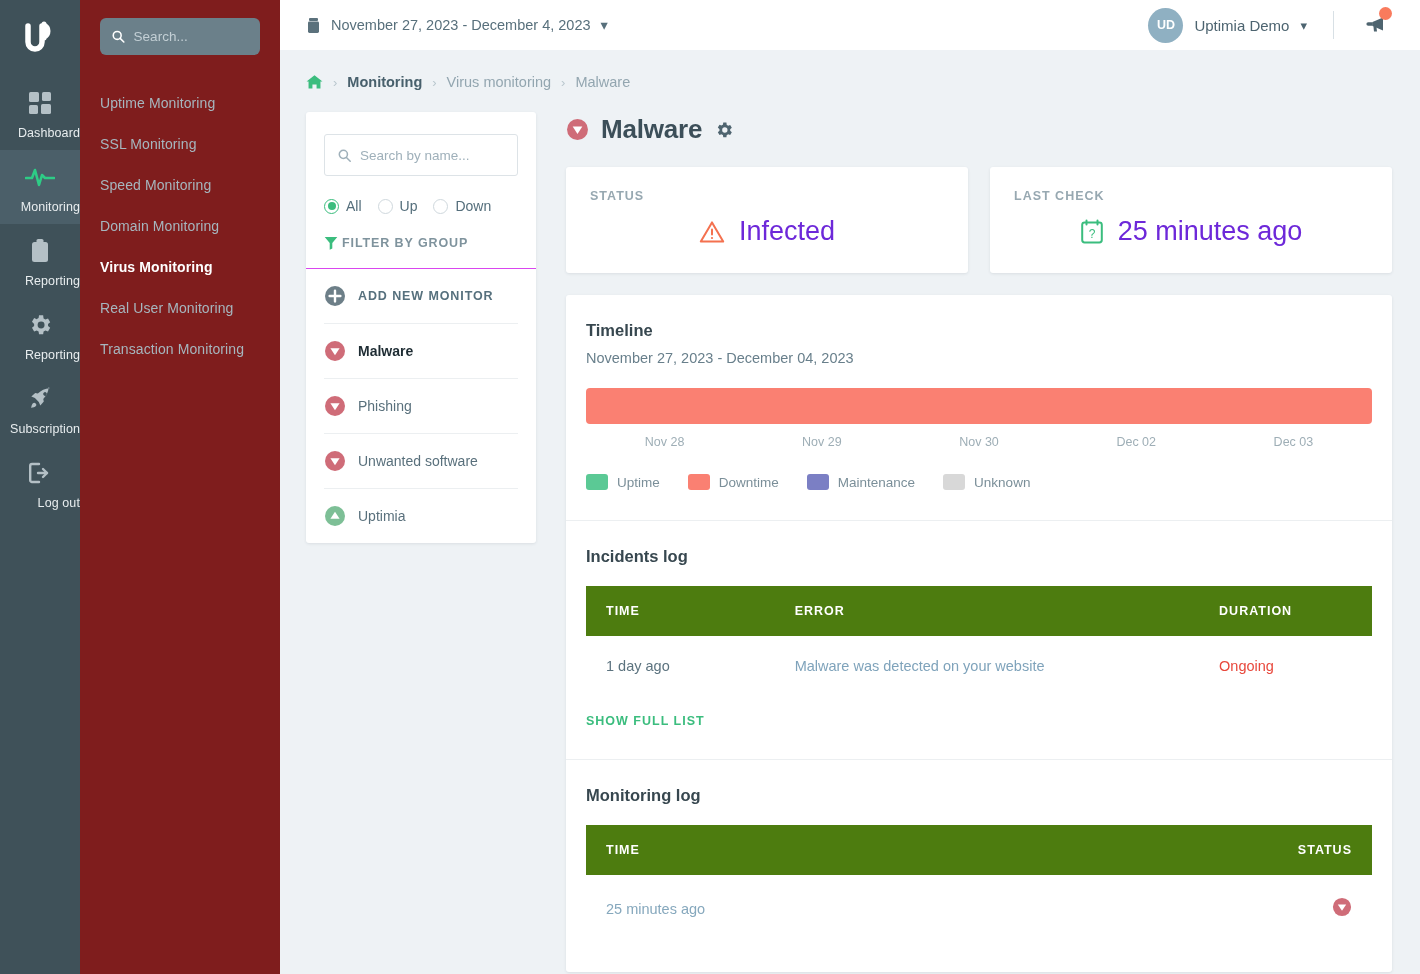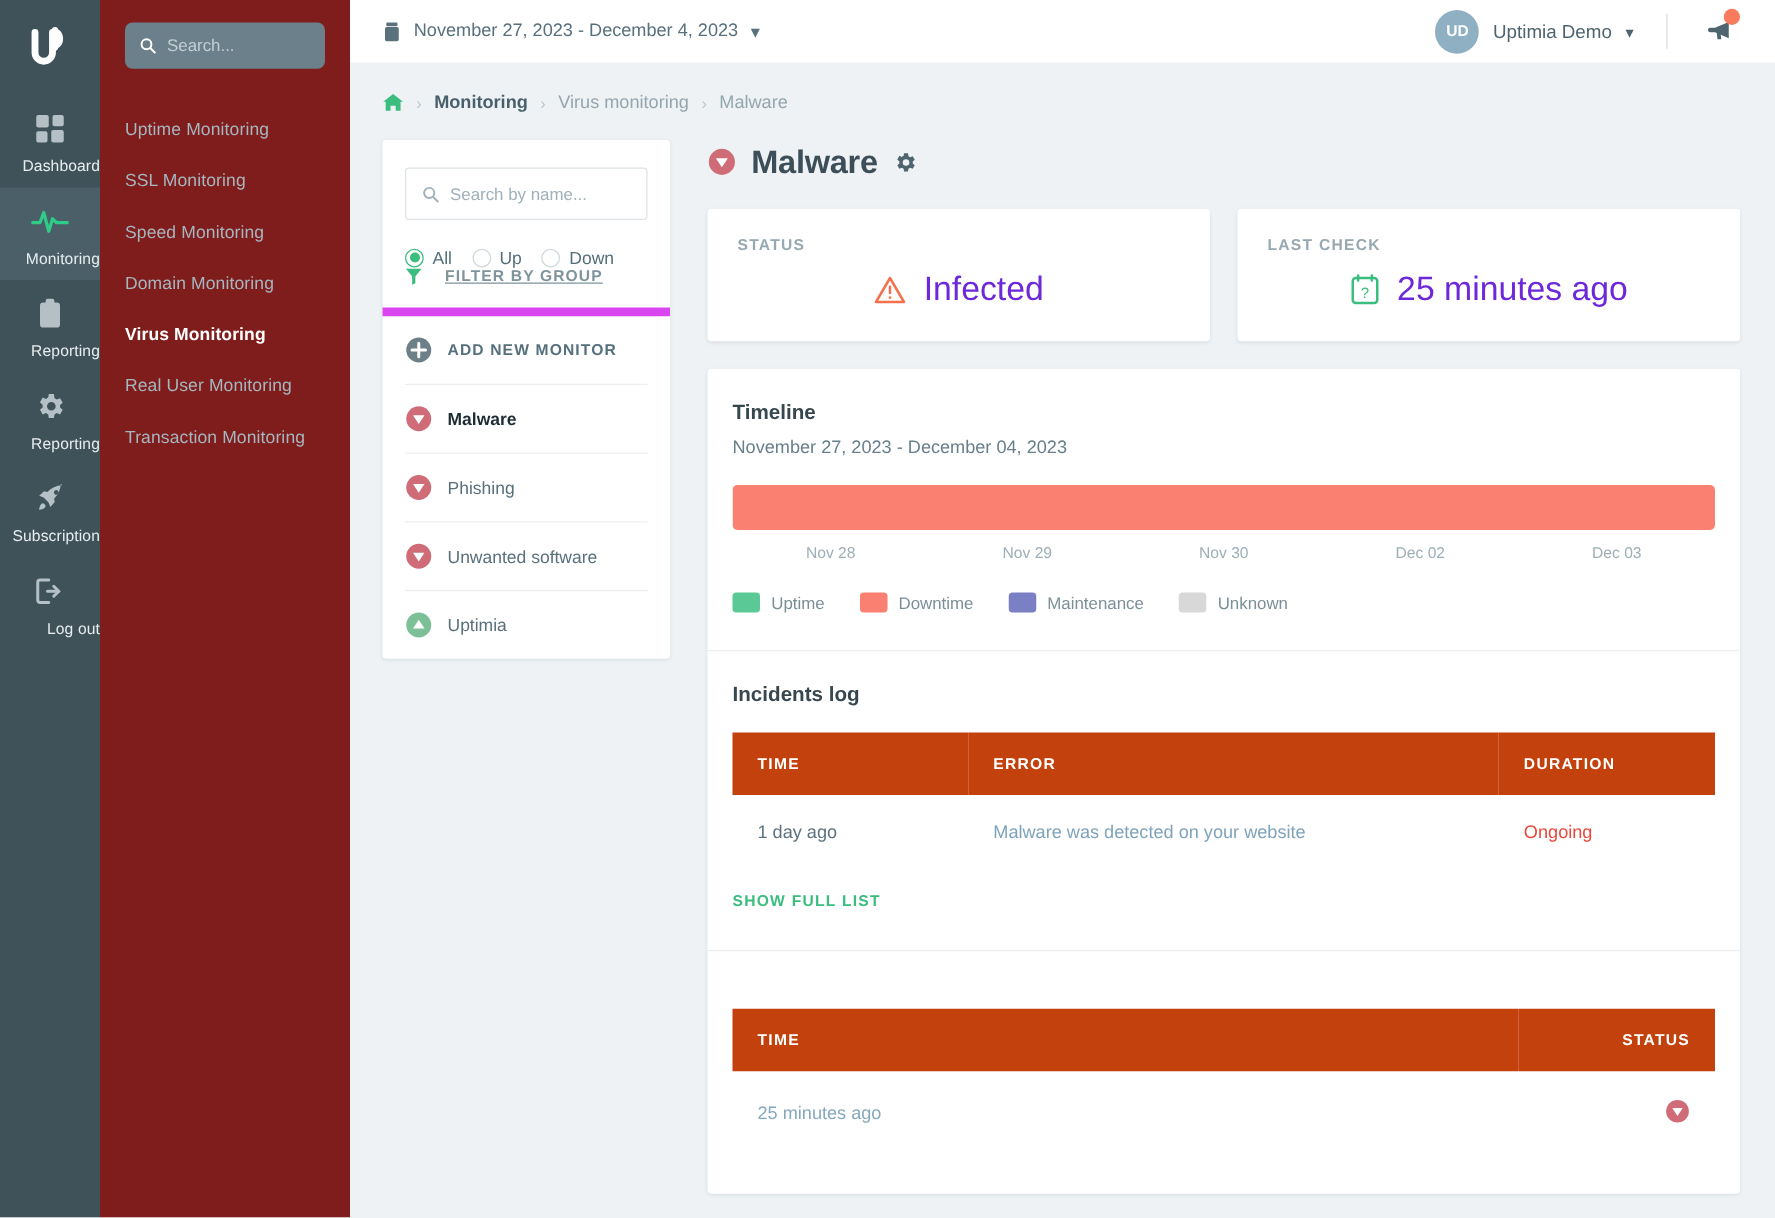--- a/index.html
+++ b/index.html
@@ -83,21 +83,21 @@
   .crumb.strong { color: #48606c; font-weight: bold; }
   .crumb-sep { color: #b9c7ce; font-size: 13px; }
 
   .cols { display: flex; gap: 30px; align-items: flex-start; }
 
   
   .mon-card {
     width: 230px; flex: 0 0 230px; background: #fff; border-radius: 3px;
     box-shadow: 0 1px 3px rgba(40,60,70,.10);
   }
-  .mon-top { padding: 22px 18px 18px; border-bottom: 7px solid #d946ef; }
+  .mon-top { padding: 22px 18px 18px; border-bottom: 1px solid #d946ef; }
   .mon-search {
     border: 1px solid #dde3e7; border-radius: 3px; height: 42px;
     display: flex; align-items: center; gap: 9px; padding: 0 13px;
   }
   .mon-search input {
     border: 0; outline: none; font-size: 13.5px; color: #55707e;
     font-family: inherit; width: 100%; background: transparent;
   }
   .mon-search input::placeholder { color: #9fb0ba; }
   .radios { display: flex; align-items: center; gap: 8px; margin-top: 22px; }
@@ -105,22 +105,22 @@
   .radio .dot {
     width: 15px; height: 15px; border-radius: 50%;
     border: 1.6px solid #cfd8dd; display: flex; align-items: center; justify-content: center;
   }
   .radio.on .dot { border-color: #3bbd7e; }
   .radio.on .dot::after {
     content: ""; width: 8px; height: 8px; border-radius: 50%; background: #3bbd7e;
   }
   .radio .t { font-size: 14px; color: #546e7b; }
   .filter-group {
-    display: flex; align-items: center; gap: 18px; 
-    font-size: 12.5px; letter-spacing: .9px; color: #7f939d; font-weight: bold; cursor: pointer; text-decoration: underline;
+    display: flex; align-items: center; gap: 4px; margin-top: 22px;
+    font-size: 12.5px; letter-spacing: .9px; color: #7f939d; font-weight: bold; cursor: pointer;
   }
   .mon-list { padding: 0 18px; }
   .mon-row {
     display: flex; align-items: center; gap: 12px;
     padding: 16px 0; border-bottom: 1px solid #eceff1; cursor: pointer;
   }
   .mon-row:last-child { border-bottom: 0; }
   .mon-row .t { font-size: 14px; color: #59707c; }
   .mon-row.add .t {
     font-size: 12.5px; font-weight: bold; letter-spacing: .9px; color: #56707d;
@@ -163,21 +163,21 @@
   }
   .tl-ticks { display: flex; margin-top: 11px; }
   .tl-tick { flex: 1; text-align: center; font-size: 12.5px; color: #9eaeb6; }
   .legend { display: flex; align-items: center; gap: 9px; margin-top: 25px; }
   .legend-item { display: flex; align-items: center; gap: 9px; margin-right: 19px; }
   .sw { width: 22px; height: 16px; border-radius: 3px; }
   .legend-item .t { font-size: 13.5px; color: #7b8f99; }
 
   table { width: 100%; border-collapse: collapse; margin-top: 20px; }
   thead th {
-    background: #c2410c; color: #fff; font-size: 12.5px; letter-spacing: 1px;
+    background: #4d7c0f; color: #fff; font-size: 12.5px; letter-spacing: 1px;
     font-weight: bold; text-align: left; padding: 18px 20px;
   }
   tbody td { padding: 22px 20px; font-size: 14.5px; color: #5c737f; }
   .link-cell { color: #7fa3bb; cursor: pointer; }
   .ongoing { color: #e8483c; }
   .ta-r { text-align: right; }
   .show-full {
     font-size: 12.5px; letter-spacing: 1px; font-weight: bold;
     color: #3bbd7e; margin-top: 18px; cursor: pointer; display: inline-block;
   }
@@ -483,20 +483,21 @@
                     <td>1 day ago</td>
                     <td class="link-cell">Malware was detected on your website</td>
                     <td class="ongoing">Ongoing</td>
                   </tr>
                 </tbody>
               </table>
               <span class="show-full">SHOW FULL LIST</span>
             </div>
 
             <div class="panel-sec">
+              <div class="sec-title">Monitoring log</div>
               <table>
                 <thead>
                   <tr>
                     <th>TIME</th>
                     <th class="ta-r" style="width:20%">STATUS</th>
                   </tr>
                 </thead>
                 <tbody>
                   <tr>
                     <td class="time-link">25 minutes ago</td>

